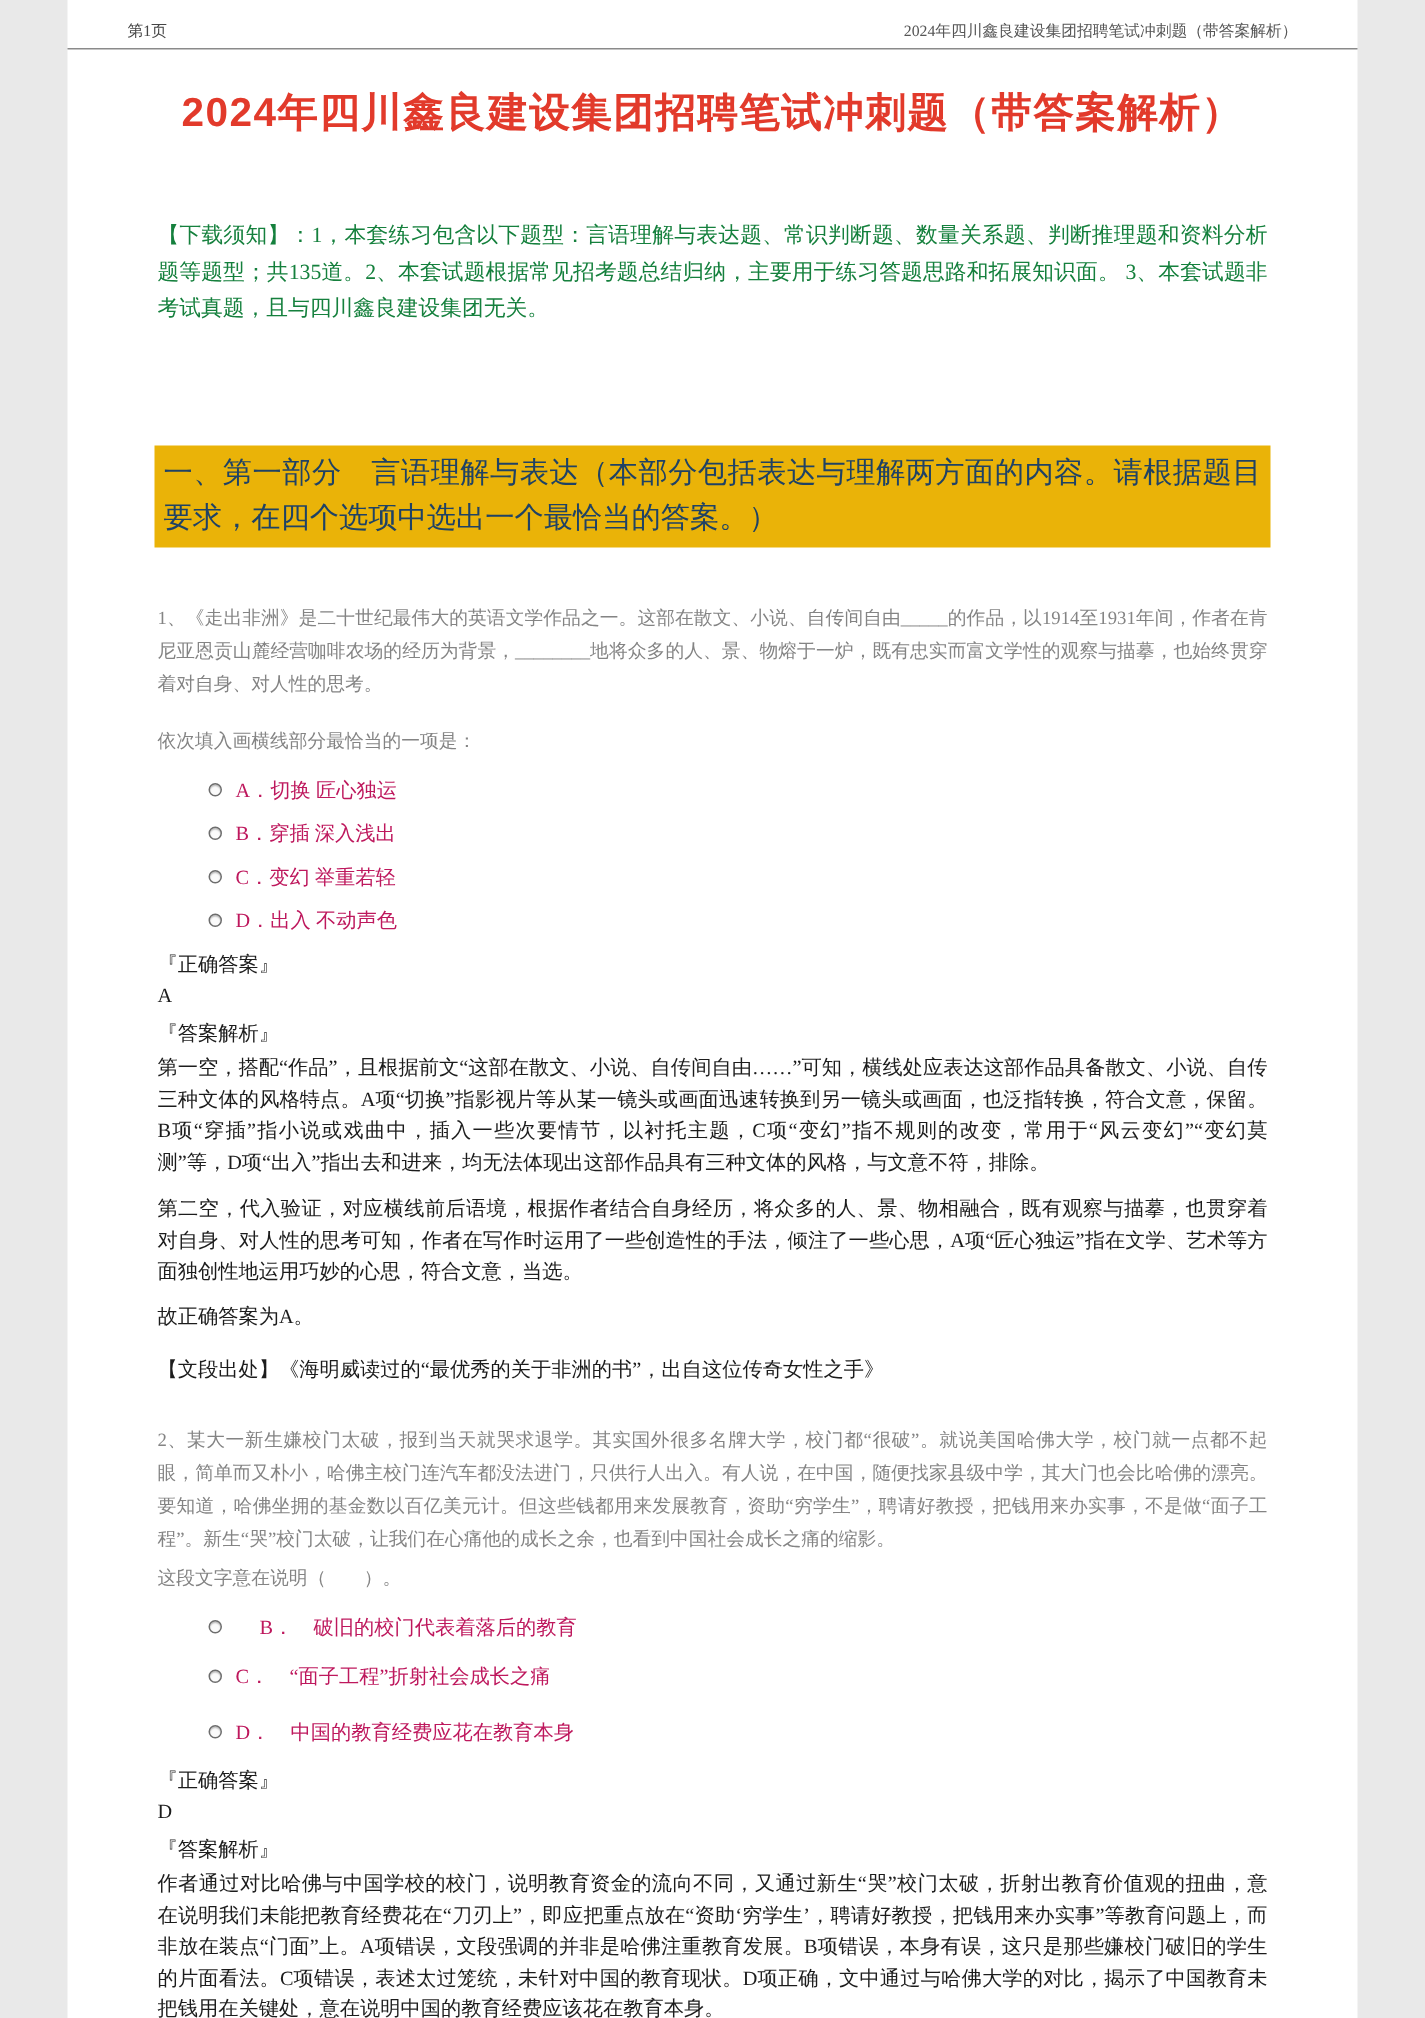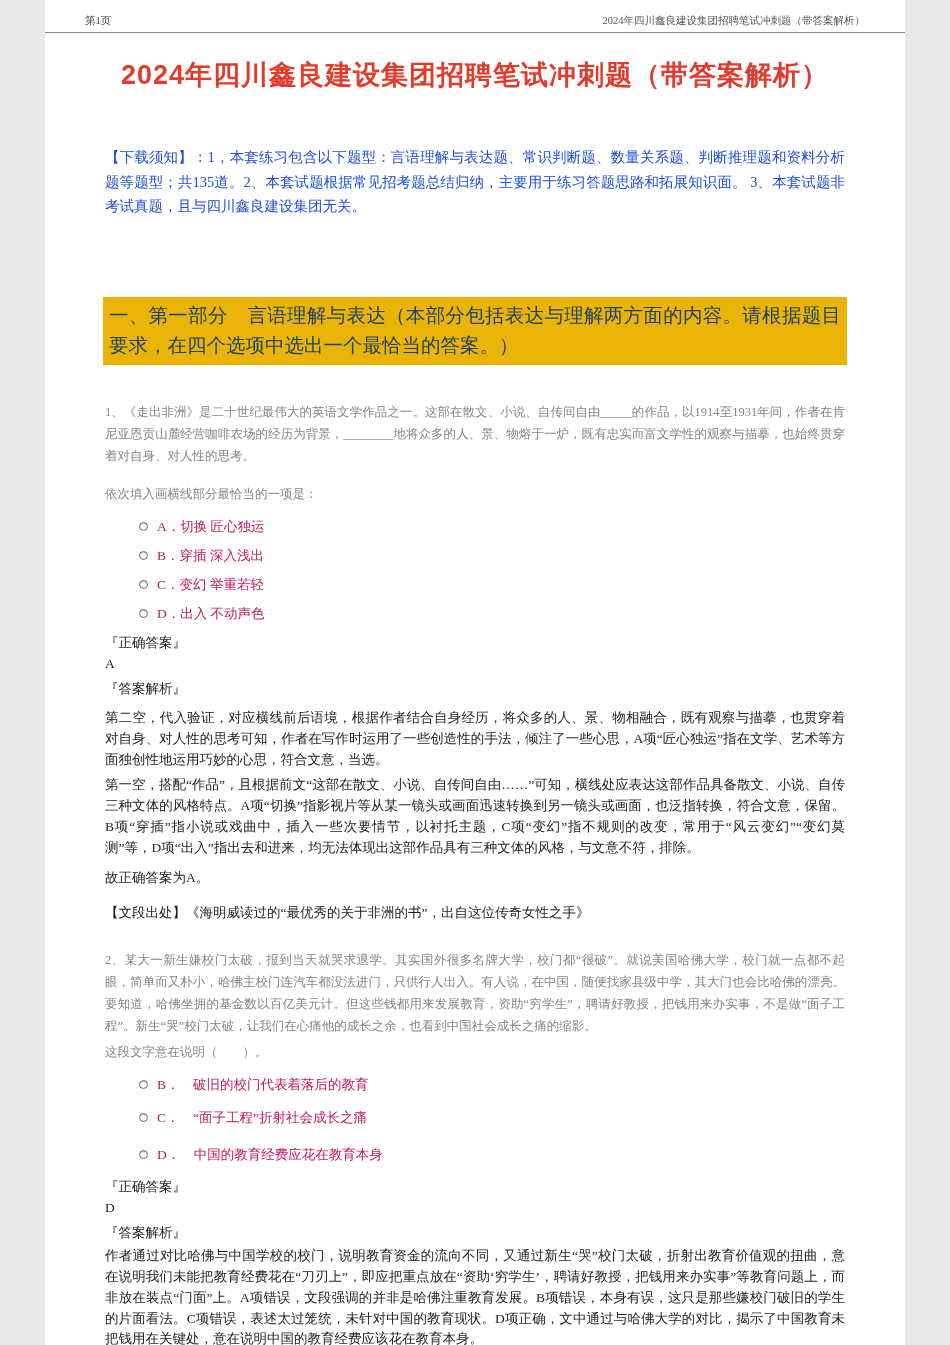--- a/index.html
+++ b/index.html
@@ -32,21 +32,21 @@
     font-size: 27px;
     font-weight: bold;
     color: #e23a2b;
     letter-spacing: 1px;
     font-family: "Liberation Sans", "DejaVu Sans", sans-serif;
   }
   
   .notice {
     margin: 52px 60px 0 60px;
     font-size: 14.5px;
-    color: #1d4ed8;
+    color: #15803d;
     line-height: 1.7;
     text-align: justify;
   }
   
   .section-heading {
     margin: 78px 58px 0 58px;
     background: #eab308;
     color: #1f4265;
     font-size: 19.5px;
     font-weight: normal;
@@ -148,32 +148,32 @@
         </div>
         <div class="option">
           <span class="radio"></span>
           <span class="option-label">D．出入 不动声色</span>
         </div>
       </div>
 
       <p class="ans-label">『正确答案』</p>
       <p class="ans-letter">A</p>
       <p class="ans-label">『答案解析』</p>
+      <p class="analysis tight">第一空，搭配“作品”，且根据前文“这部在散文、小说、自传间自由……”可知，横线处应表达这部作品具备散文、小说、自传三种文体的风格特点。A项“切换”指影视片等从某一镜头或画面迅速转换到另一镜头或画面，也泛指转换，符合文意，保留。B项“穿插”指小说或戏曲中，插入一些次要情节，以衬托主题，C项“变幻”指不规则的改变，常用于“风云变幻”“变幻莫测”等，D项“出入”指出去和进来，均无法体现出这部作品具有三种文体的风格，与文意不符，排除。</p>
       <p class="analysis">第二空，代入验证，对应横线前后语境，根据作者结合自身经历，将众多的人、景、物相融合，既有观察与描摹，也贯穿着对自身、对人性的思考可知，作者在写作时运用了一些创造性的手法，倾注了一些心思，A项“匠心独运”指在文学、艺术等方面独创性地运用巧妙的心思，符合文意，当选。</p>
-      <p class="analysis tight">第一空，搭配“作品”，且根据前文“这部在散文、小说、自传间自由……”可知，横线处应表达这部作品具备散文、小说、自传三种文体的风格特点。A项“切换”指影视片等从某一镜头或画面迅速转换到另一镜头或画面，也泛指转换，符合文意，保留。B项“穿插”指小说或戏曲中，插入一些次要情节，以衬托主题，C项“变幻”指不规则的改变，常用于“风云变幻”“变幻莫测”等，D项“出入”指出去和进来，均无法体现出这部作品具有三种文体的风格，与文意不符，排除。</p>
       <p class="analysis">故正确答案为A。</p>
       <p class="analysis source">【文段出处】《海明威读过的“最优秀的关于非洲的书”，出自这位传奇女性之手》</p>
     </section>
 
     <section class="q-block">
       <p class="stem">2、某大一新生嫌校门太破，报到当天就哭求退学。其实国外很多名牌大学，校门都“很破”。就说美国哈佛大学，校门就一点都不起眼，简单而又朴小，哈佛主校门连汽车都没法进门，只供行人出入。有人说，在中国，随便找家县级中学，其大门也会比哈佛的漂亮。要知道，哈佛坐拥的基金数以百亿美元计。但这些钱都用来发展教育，资助“穷学生”，聘请好教授，把钱用来办实事，不是做“面子工程”。新生“哭”校门太破，让我们在心痛他的成长之余，也看到中国社会成长之痛的缩影。</p>
       <p class="prompt" style="margin-top:4px;">这段文字意在说明（　　）。</p>
 
       <div class="options">
-        <div class="option" style="margin-bottom:15px;">
+        <div class="option" style="margin-bottom:15px;gap:16px;">
           <span class="radio"></span>
           <span class="option-label">B．　破旧的校门代表着落后的教育</span>
         </div>
         <div class="option" style="margin-bottom:19px;align-items:center;">
           <span class="radio"></span>
           <span class="option-label">C．　“面子工程”折射社会成长之痛</span>
         </div>
         <div class="option">
           <span class="radio"></span>
           <span class="option-label">D．　中国的教育经费应花在教育本身</span>

